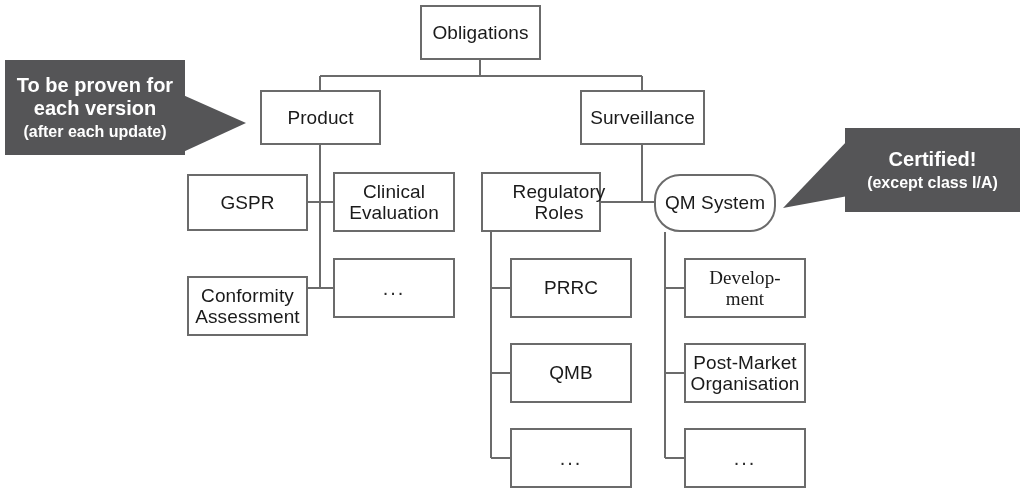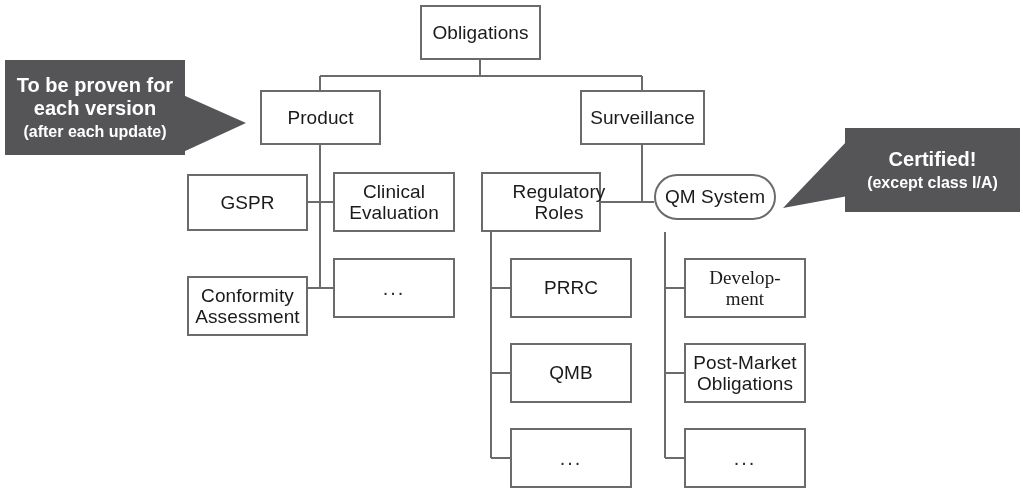--- a/index.html
+++ b/index.html
@@ -153,40 +153,40 @@
 
   <div class="node ellipsis" style="left:333px; top:258px; width:122px; height:60px;">
     <span class="node-label">...</span>
   </div>
 
   <div class="node" style="left:481px; top:172px; width:120px; height:60px;padding-left:36px;">
     <span class="node-label">Regulatory
 Roles</span>
   </div>
 
-  <div class="node" style="left:654px; top:174px; width:122px; height:46px;border-radius:26px;">
+  <div class="node" style="left:654px; top:174px; width:122px; height:58px;border-radius:26px;">
     <span class="node-label">QM System</span>
   </div>
 
   <div class="node" style="left:510px; top:258px; width:122px; height:60px;">
     <span class="node-label">PRRC</span>
   </div>
 
   <div class="node" style="left:684px; top:258px; width:122px; height:60px;font-family:Liberation Serif, serif;">
     <span class="node-label">Develop-
 ment</span>
   </div>
 
   <div class="node" style="left:510px; top:343px; width:122px; height:60px;">
     <span class="node-label">QMB</span>
   </div>
 
   <div class="node" style="left:684px; top:343px; width:122px; height:60px;">
     <span class="node-label">Post-Market
-Obligations</span>
+Organisation</span>
   </div>
 
   <div class="node ellipsis" style="left:510px; top:428px; width:122px; height:60px;">
     <span class="node-label">...</span>
   </div>
 
   <div class="node ellipsis" style="left:684px; top:428px; width:122px; height:60px;">
     <span class="node-label">...</span>
   </div>
 

